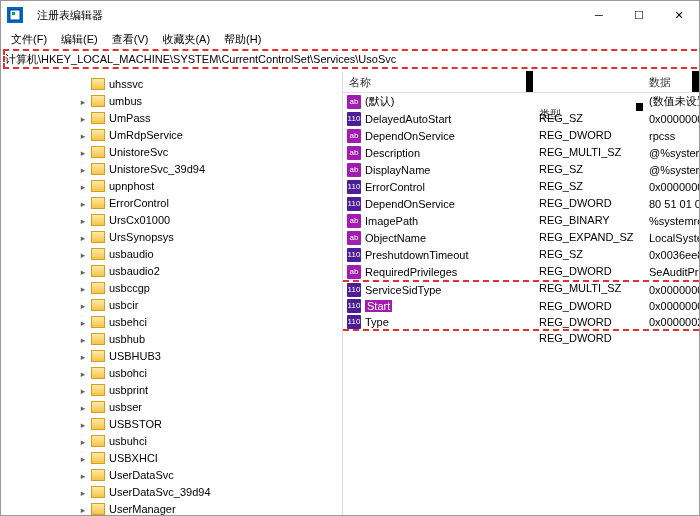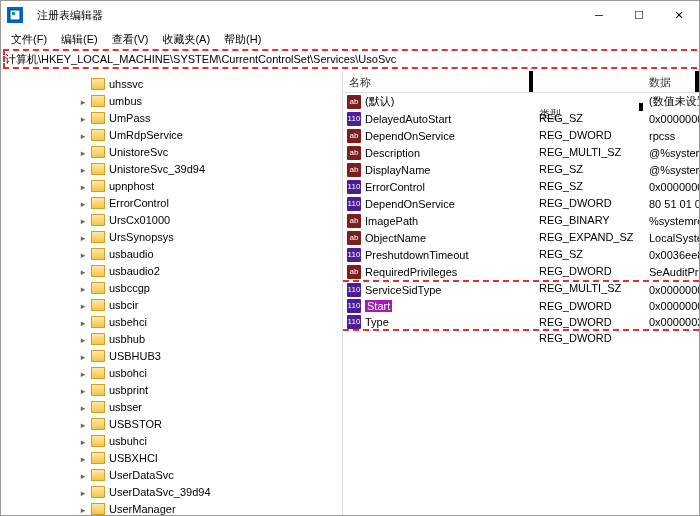--- a/index.html
+++ b/index.html
@@ -13,29 +13,29 @@
 .menubar { height: 20px; display: flex; align-items: center; padding-left: 4px; gap: 2px; }
 .menubar span { padding: 2px 6px; color: #000; }
 .addressbar { height: 20px; border: 2px dashed #e03030; border-right: none; display: flex; align-items: center; color: #000; margin: 0 2px 2px 2px; }
 .content { flex: 1; display: flex; overflow: hidden; }
 .tree { width: 342px; border-right: 1px solid #ddd; overflow-y: auto; overflow-x: hidden; padding-top: 2px; }
 .tree-row { height: 17px; display: flex; align-items: flex-end; white-space: nowrap; }
 .toggle { width: 12px; text-align: center; color: #666; font-size: 9px; margin-right: 2px; }
 .folder { width: 14px; height: 12px; background: linear-gradient(#ffe9a8, #f5c448); border: 1px solid #d4a020; margin-right: 4px; flex-shrink: 0; }
 .list { flex: 1; overflow: auto; }
 .list-head { display: flex; height: 22px; border-bottom: 1px solid #e0e0e0; }
-.list-head div { padding: 4px 6px; color: #333; border-right: 4px solid #000000; }
+.list-head div { padding: 4px 6px; color: #333; border-right: 7px solid #000000; }
 .col-name { width: 190px; }
 .col-type { width: 110px; margin-top: 32px; }
 .col-data { flex: 1; }
 .list-row { display: flex; height: 17px; align-items: center; }
 .list-row .col-name { display: flex; align-items: center; padding-left: 4px; }
 .list-row .col-type, .list-row .col-data { padding-left: 6px; white-space: nowrap; overflow: hidden; }
 .val-icon { width: 14px; height: 14px; margin-right: 4px; flex-shrink: 0; display: inline-flex; align-items: center; justify-content: center; font-size: 8px; color: #fff; border-radius: 1px; }
-.val-sz { background: #7f1d1d; }
+.val-sz { background: #a21caf; }
 .val-bin { background: #4c1d95; }
 .list-row.selected .name-text { background: #a21caf; color: #fff; padding: 0 2px; }
 </style>
 </head>
 <body>
 
 <div class="titlebar">
   <span class="app-icon">
       <svg viewBox="0 0 12 12">
         <rect x="1" y="1" width="10" height="10" fill="#fff" stroke="#048"></rect>

